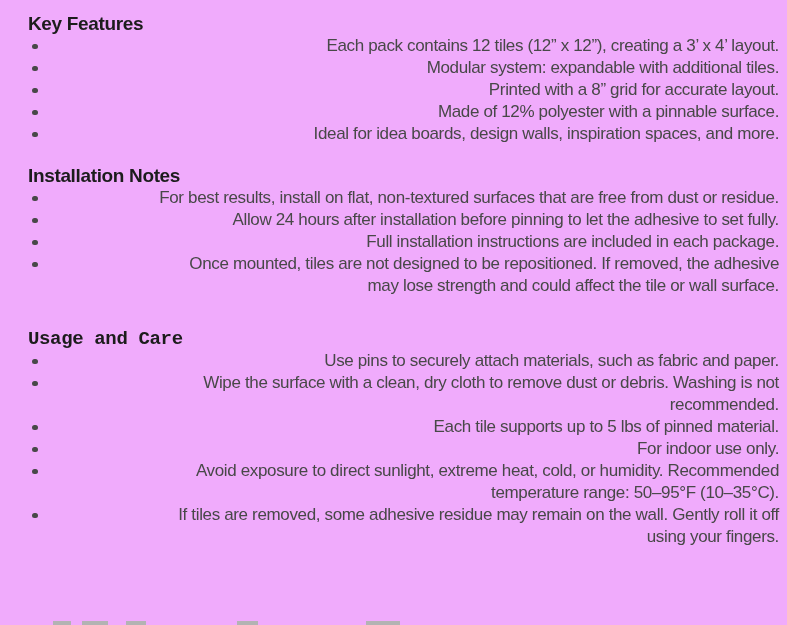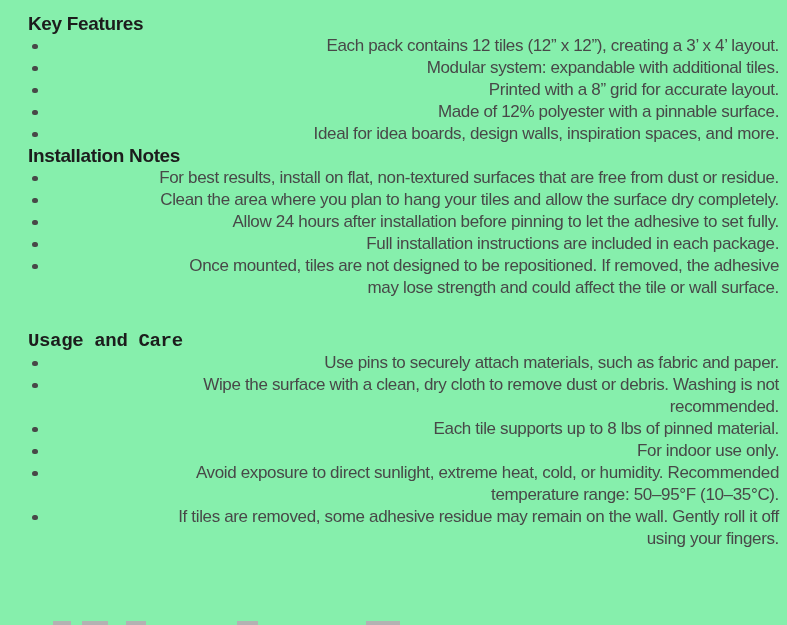--- a/index.html
+++ b/index.html
@@ -1,34 +1,34 @@
 <!DOCTYPE html>
 <html><head>
 <meta charset="utf-8">
 <style>
   html, body { margin: 0; padding: 0; background: #ffffff; }
   #page {
     position: relative;
     width: 787px;
     height: 625px;
-    background: #86efac;
+    background: #f0abfc;
     overflow: hidden;
     box-sizing: border-box;
     padding: 13px 8px 0 28px;
     font-family: "Liberation Sans", "DejaVu Sans", sans-serif;
     letter-spacing: -0.35px;
   }
   .section-heading {
     font-size: 19px;
     font-weight: 700;
     line-height: 22px;
     color: #1c1c1c;
     margin: 0;
   }
-  .gap-sm { }
+  .gap-sm { margin-top: 20px; }
   .gap-lg { margin-top: 31px; font-family: Liberation Mono, monospace; }
   ul.bullets {
     list-style: none;
     margin: 0;
     padding: 0;
   }
   ul.bullets li {
     position: relative;
     padding-left: 22px;
     font-size: 17px;
@@ -72,35 +72,34 @@
       <li>Printed with a 8” grid for accurate layout.</li>
       <li>Made of 12% polyester with a pinnable surface.</li>
       <li>Ideal for idea boards, design walls, inspiration spaces, and more.</li>
     </ul>
   </section>
 
   <section>
     <h2 class="section-heading gap-sm">Installation Notes</h2>
     <ul class="bullets">
       <li>For best results, install on flat, non-textured surfaces that are free from dust or residue.</li>
-      <li>Clean the area where you plan to hang your tiles and allow the surface dry completely.</li>
       <li>Allow 24 hours after installation before pinning to let the adhesive to set fully.</li>
       <li>Full installation instructions are included in each package.</li>
       <li>Once mounted, tiles are not designed to be repositioned. If removed, the adhesive
 may lose strength and could affect the tile or wall surface.</li>
     </ul>
   </section>
 
   <section>
     <h2 class="section-heading gap-lg">Usage and Care</h2>
     <ul class="bullets">
       <li>Use pins to securely attach materials, such as fabric and paper.</li>
       <li>Wipe the surface with a clean, dry cloth to remove dust or debris. Washing is not
 recommended.</li>
-      <li>Each tile supports up to 8 lbs of pinned material.</li>
+      <li>Each tile supports up to 5 lbs of pinned material.</li>
       <li>For indoor use only.</li>
       <li>Avoid exposure to direct sunlight, extreme heat, cold, or humidity. Recommended
 temperature range: 50–95°F (10–35°C).</li>
       <li>If tiles are removed, some adhesive residue may remain on the wall. Gently roll it off
 using your fingers.</li>
     </ul>
   </section>
 
   <div class="cutoff-fragment frag-1"></div>
   <div class="cutoff-fragment frag-2"></div>

